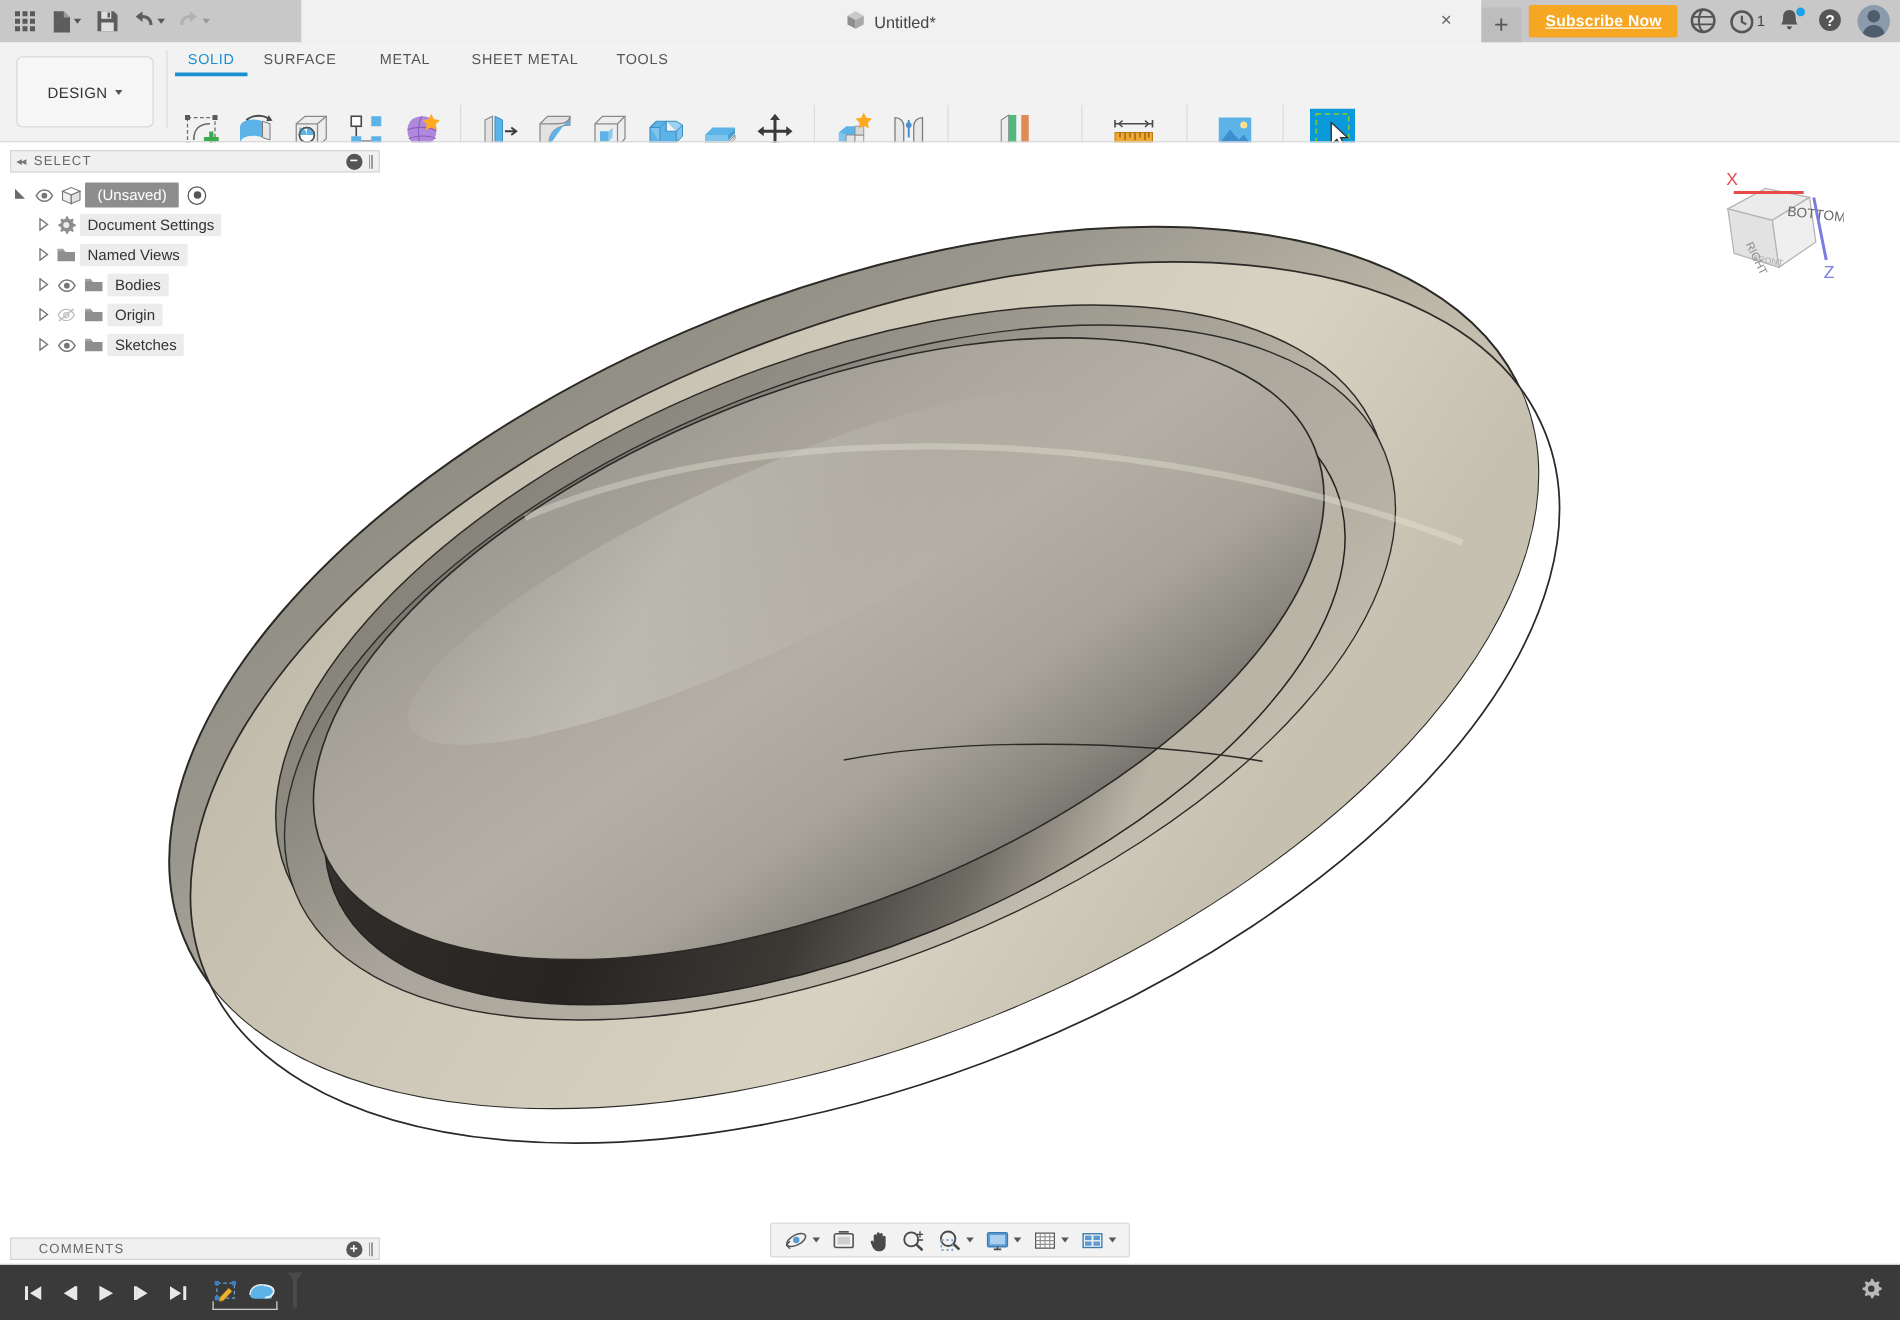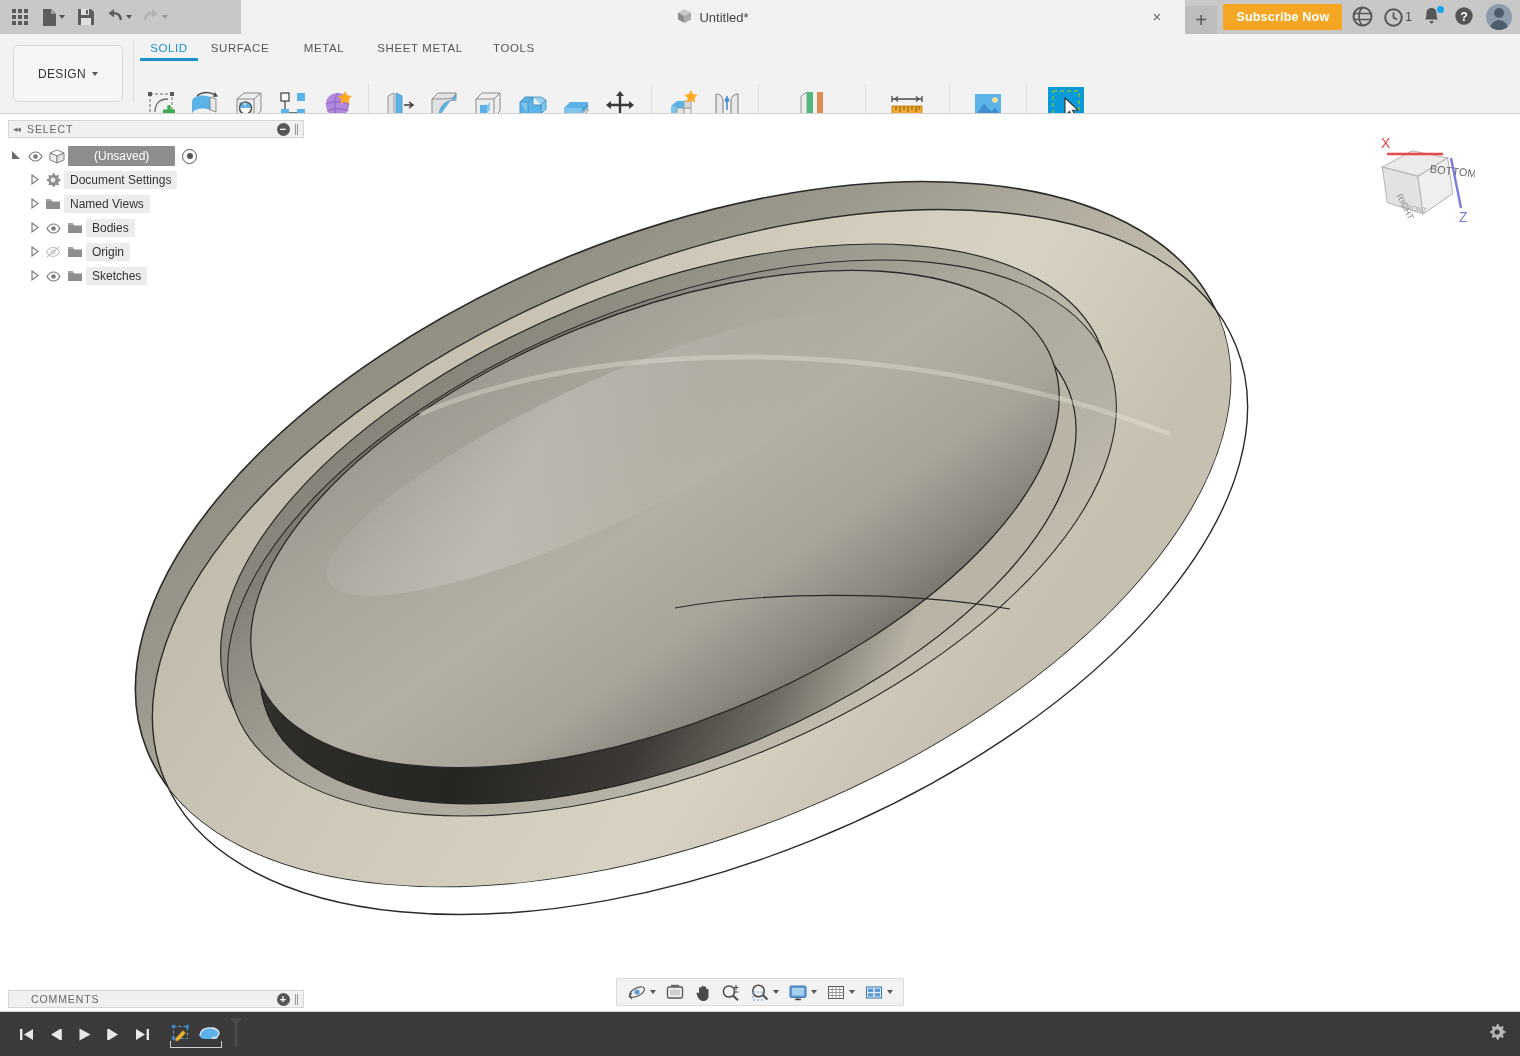--- a/index.html
+++ b/index.html
@@ -43,21 +43,21 @@
   }
   .tab-add {
     width: 32px; height: 28px; background: #bdbdbd; display: flex;
     align-items: center; justify-content: center; color: #555;
     font-size: 20px; cursor: pointer; align-self: flex-end; margin-bottom: 0;
   }
   .tb-right { position: absolute; right: 8px; top: 0; height: 34px;
     display: flex; align-items: center; gap: 10px; }
   .subscribe {
     background: #f5a623; color: #fff; font-size: 12.5px; font-weight: bold;
-    padding: 6px 13px; border-radius: 2px; cursor: pointer; letter-spacing: .2px;
+    padding: 6px 13px; border-radius: 2px; cursor: pointer; letter-spacing: .2px; text-decoration: underline;
   }
   .ic-round { width: 22px; height: 22px; cursor: pointer; position: relative; }
   .badge-dot { position: absolute; right: 0px; top: 0px; width: 7px; height: 7px;
     border-radius: 50%; background: #1aa3e8; }
   .job-count { font-size: 12px; color: #444; margin-left: 2px; }
   .avatar {
     width: 26px; height: 26px; border-radius: 50%; background: #8c9bab;
     overflow: hidden; position: relative; cursor: pointer;
   }
   .avatar::before { content:""; position:absolute; width:10px; height:10px; border-radius:50%;
@@ -109,21 +109,21 @@
     font-size: 11px; line-height: 12px; text-align: center; cursor: pointer; font-weight: bold;}
   .grip { width: 4px; height: 11px; margin-left: 5px; cursor: col-resize;
     background: repeating-linear-gradient(to right,#9a9a9a 0 1px, transparent 1px 2px); }
 
   .tree { padding-top: 6px; }
   .node { display: flex; align-items: center; height: 24px; font-size: 12px; color: #333; }
   .node .twisty { width: 16px; text-align: center; color: #777; font-size: 9px; cursor: pointer; }
   .node .eye { width: 22px; display: flex; justify-content: center; cursor: pointer; }
   .node .nodeicon { width: 22px; display: flex; justify-content: center; }
   .node .lbl { padding: 2px 6px; background: #ececec; border-radius: 1px; cursor: pointer; }
-  .node.root .lbl { background: #8d8d8d; color: #fff; font-weight: normal; padding: 3px 26px; }
+  .node.root .lbl { background: #8d8d8d; color: #fff; font-weight: normal; padding: 3px 10px; }
   .indent1 { margin-left: 18px; }
   .dot-target { width: 15px; height: 15px; border-radius: 50%; border: 1.6px solid #555;
     display: flex; align-items: center; justify-content: center; margin-left: 7px; cursor: pointer; }
   .dot-target i { width: 6px; height: 6px; border-radius: 50%; background: #555; display: block; }
 
   
   .viewport { position: absolute; left: 0; top: 114px; width: 1520px; height: 864px;
     background: #ffffff; overflow: hidden; }
   .viewcube { position: absolute; right: 45px; top: 18px; width: 110px; height: 100px; cursor: grab; }
 

